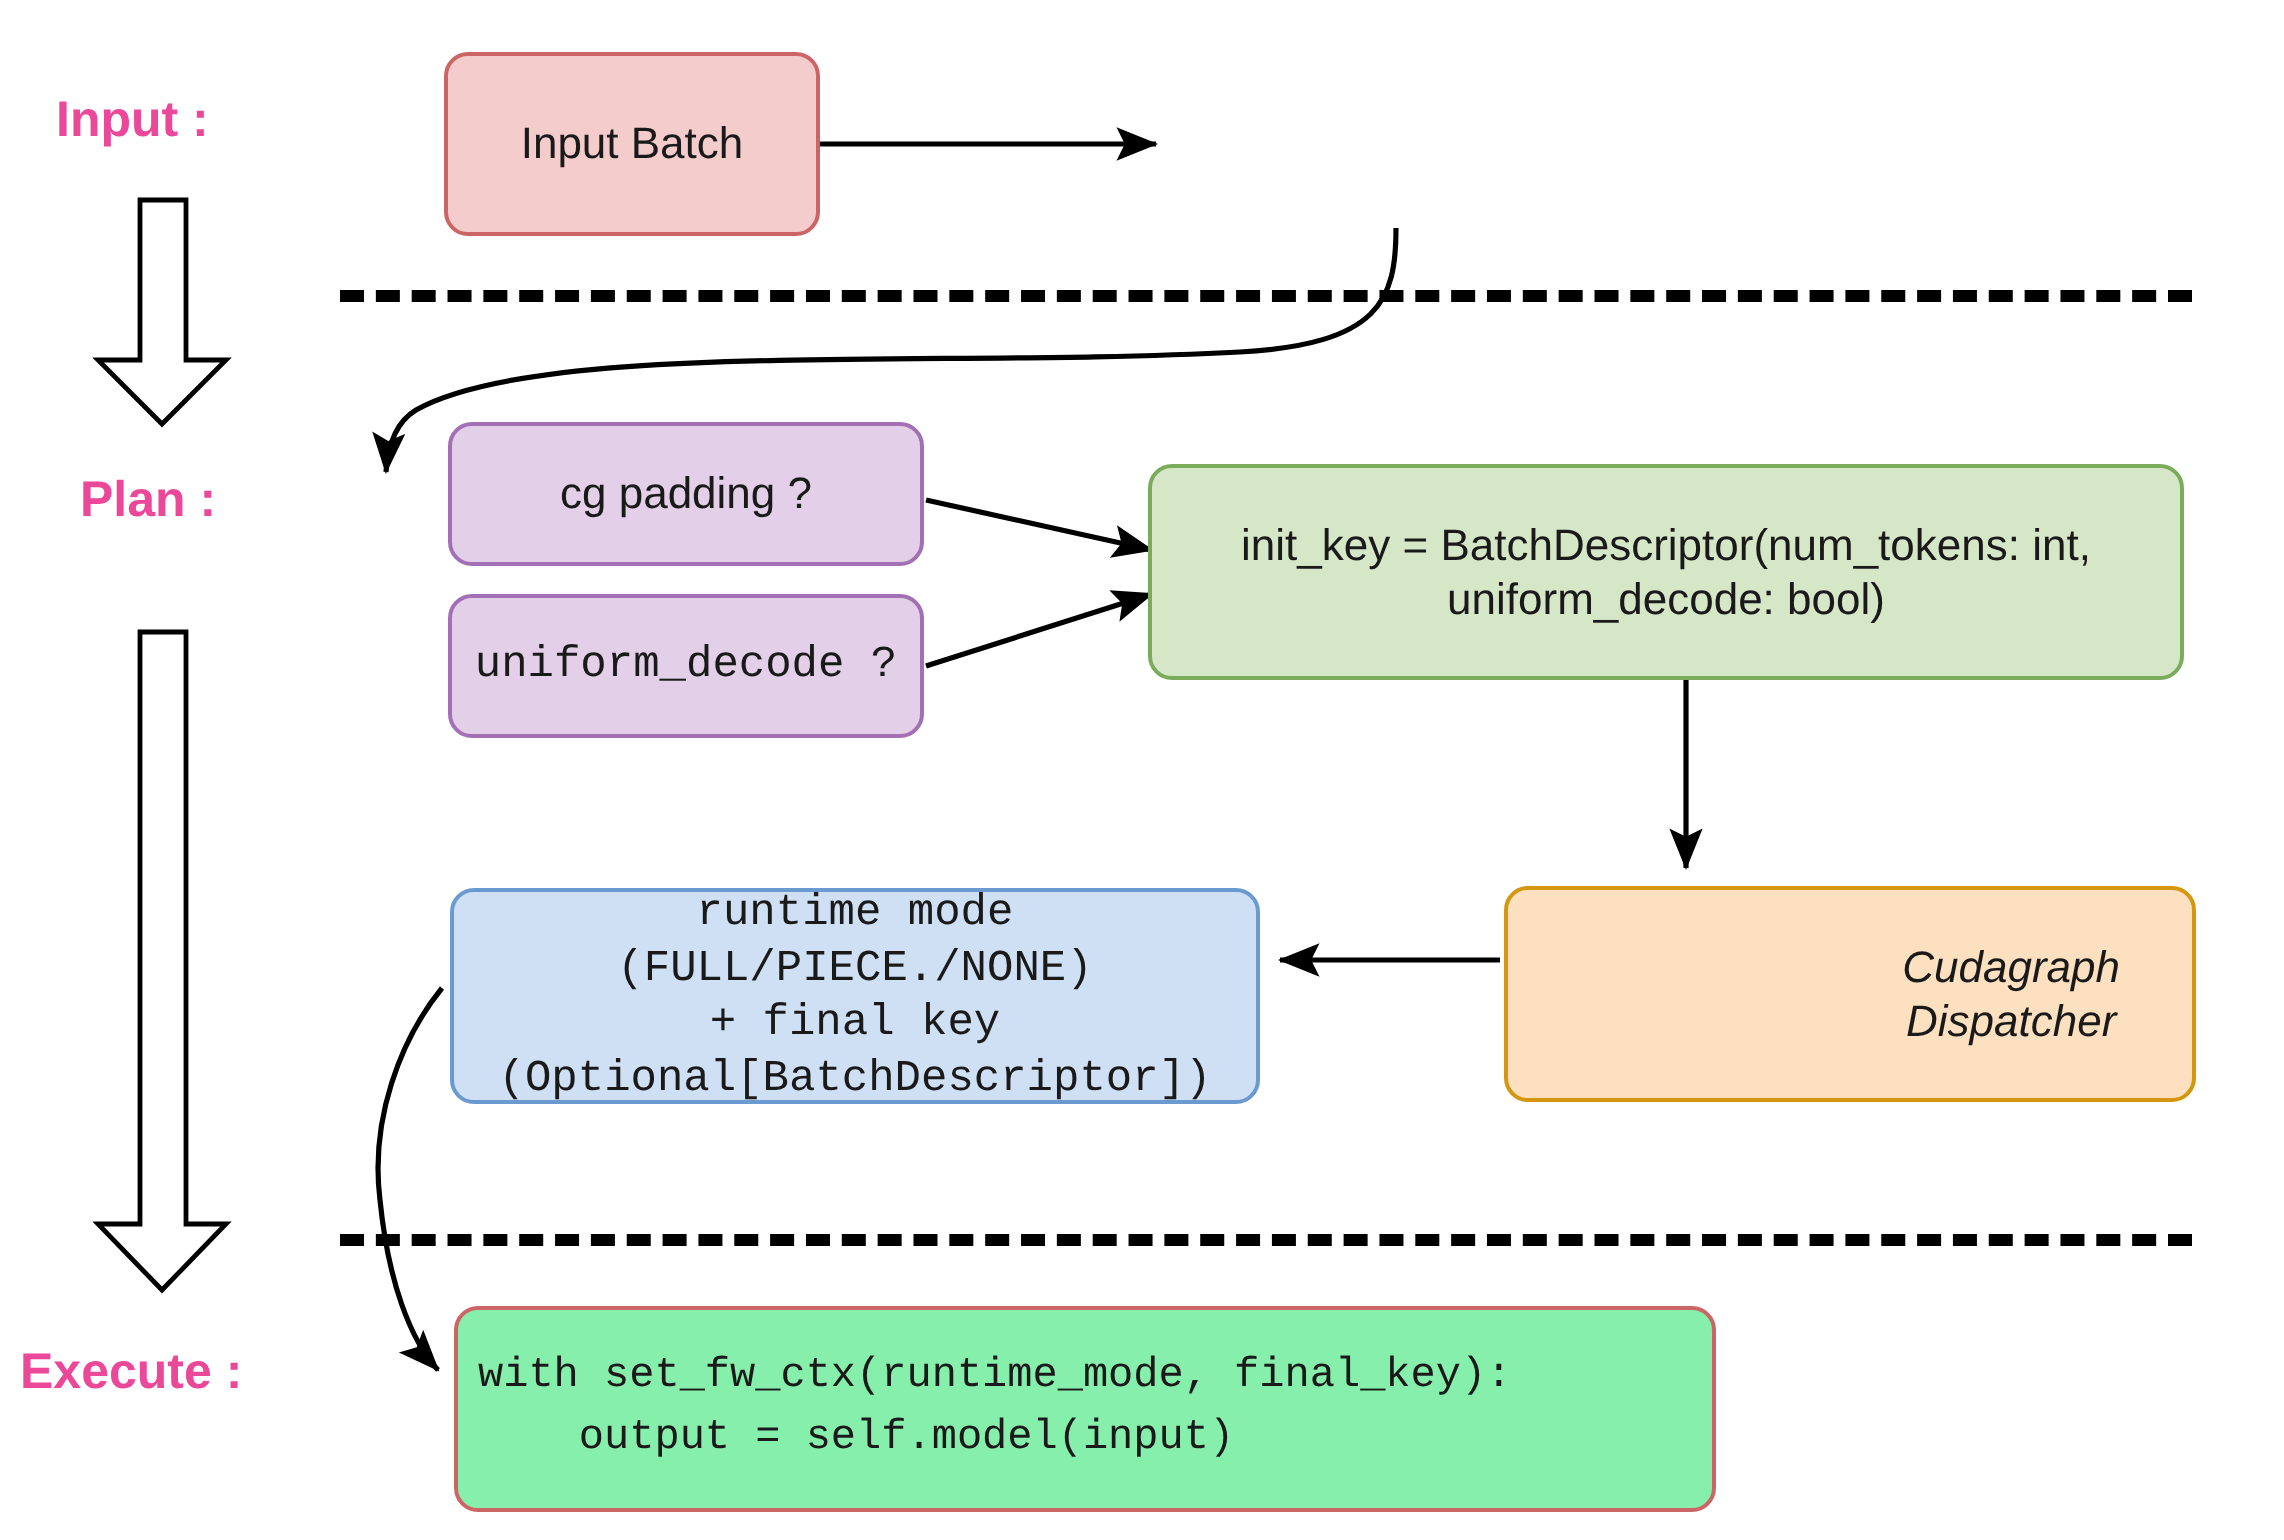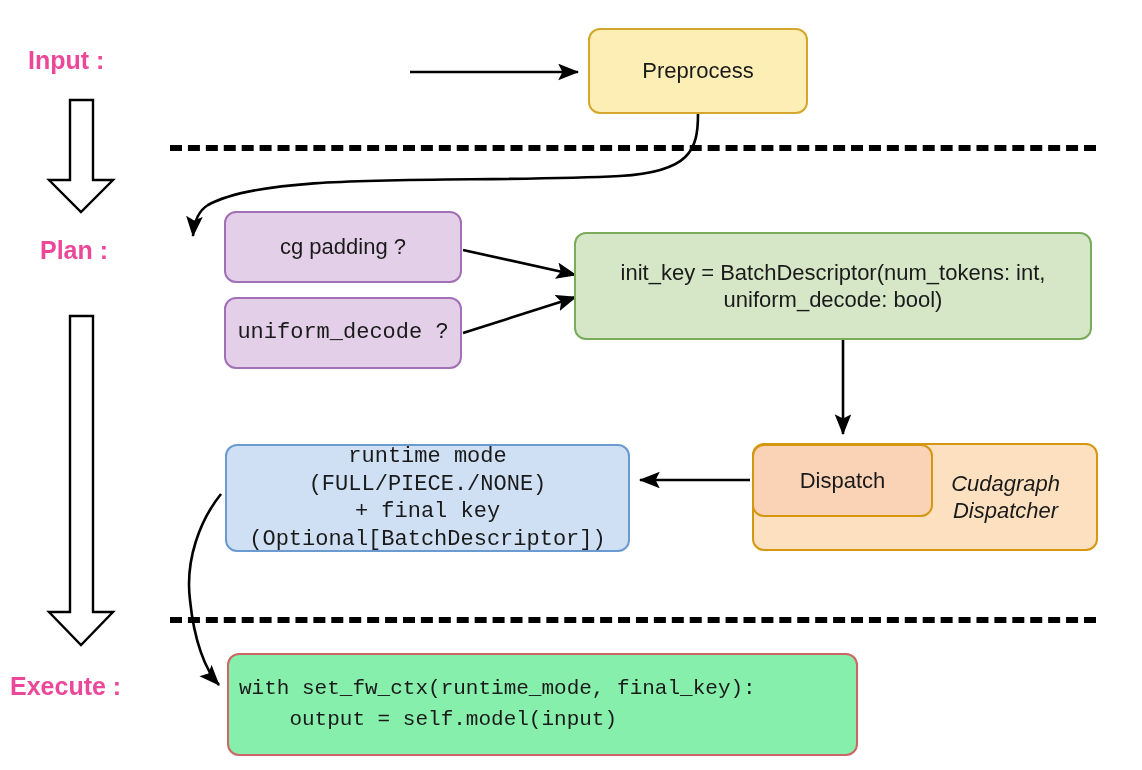--- a/index.html
+++ b/index.html
@@ -93,40 +93,37 @@
 
     <path d="M463,333 L576,297" fill="none" stroke="#000000" stroke-width="2.6" marker-end="url(#arrowhead)"></path>
 
     <path d="M843,340 L843,434" fill="none" stroke="#000000" stroke-width="2.6" marker-end="url(#arrowhead)"></path>
 
     <path d="M750,480 L640,480" fill="none" stroke="#000000" stroke-width="2.6" marker-end="url(#arrowhead)"></path>
 
     <path d="M221,494 C200,520 185,560 190,600 C194,640 205,670 219,685" fill="none" stroke="#000000" stroke-width="2.6" marker-end="url(#arrowhead)"></path>
   </svg>
 
-  <div class="node" id="node-1" style="left: 588px; top: 28px; width: 220px; height: 86px; background: rgb(253, 238, 181); border-color: rgb(212, 167, 44);">
-    <span>Preprocess</span>
+  <div class="node" id="node-0" style="left: 222px; top: 26px; width: 188px; height: 92px; background: rgb(244, 204, 204); border-color: rgb(204, 102, 102);">
+    <span>Input Batch</span>
   </div>
   <div class="node" id="node-2" style="left: 224px; top: 211px; width: 238px; height: 72px; background: rgb(227, 208, 232); border-color: rgb(163, 111, 181);">
     <span>cg padding ?</span>
   </div>
   <div class="node" id="node-3" style="left: 224px; top: 297px; width: 238px; height: 72px; background: rgb(227, 208, 232); border-color: rgb(163, 111, 181); font-family: Liberation Mono, monospace;">
     <span>uniform_decode ?</span>
   </div>
   <div class="node" id="node-4" style="left: 574px; top: 232px; width: 518px; height: 108px; background: rgb(214, 231, 200); border-color: rgb(123, 172, 92);">
     <span style="white-space: pre-line;">init_key = BatchDescriptor(num_tokens: int,
 uniform_decode: bool)</span>
   </div>
   <div class="node" id="node-5" style="left: 752px; top: 443px; width: 346px; height: 108px; background: rgb(252, 224, 192); border-color: rgb(212, 151, 15); z-index: 1; justify-content: flex-end; padding-right: 36px; font-style: italic;">
     <span id="cgd-text" style="white-space: pre-line;">Cudagraph
 Dispatcher</span>
   </div>
-  <div class="node" id="node-6" style="left: 752px; top: 444px; width: 181px; height: 73px; background: rgb(250, 211, 182); border-color: rgb(212, 151, 15); z-index: 2;">
-    <span>Dispatch</span>
-  </div>
   <div class="node" id="node-7" style="left: 225px; top: 444px; width: 405px; height: 108px; background: rgb(207, 224, 245); border-color: rgb(107, 154, 209);">
     <span style="white-space: pre-line; font-family: Liberation Mono, monospace;">runtime mode (FULL/PIECE./NONE)
 + final key (Optional[BatchDescriptor])</span>
   </div>
   <div class="node code" id="node-8" style="left: 227px; top: 653px; width: 631px; height: 103px; background: #86efac; border-color: rgb(204, 102, 102); align-items: center;">
     <span style="white-space: pre;">with set_fw_ctx(runtime_mode, final_key):
     output = self.model(input)</span>
   </div>
 
 </div>

